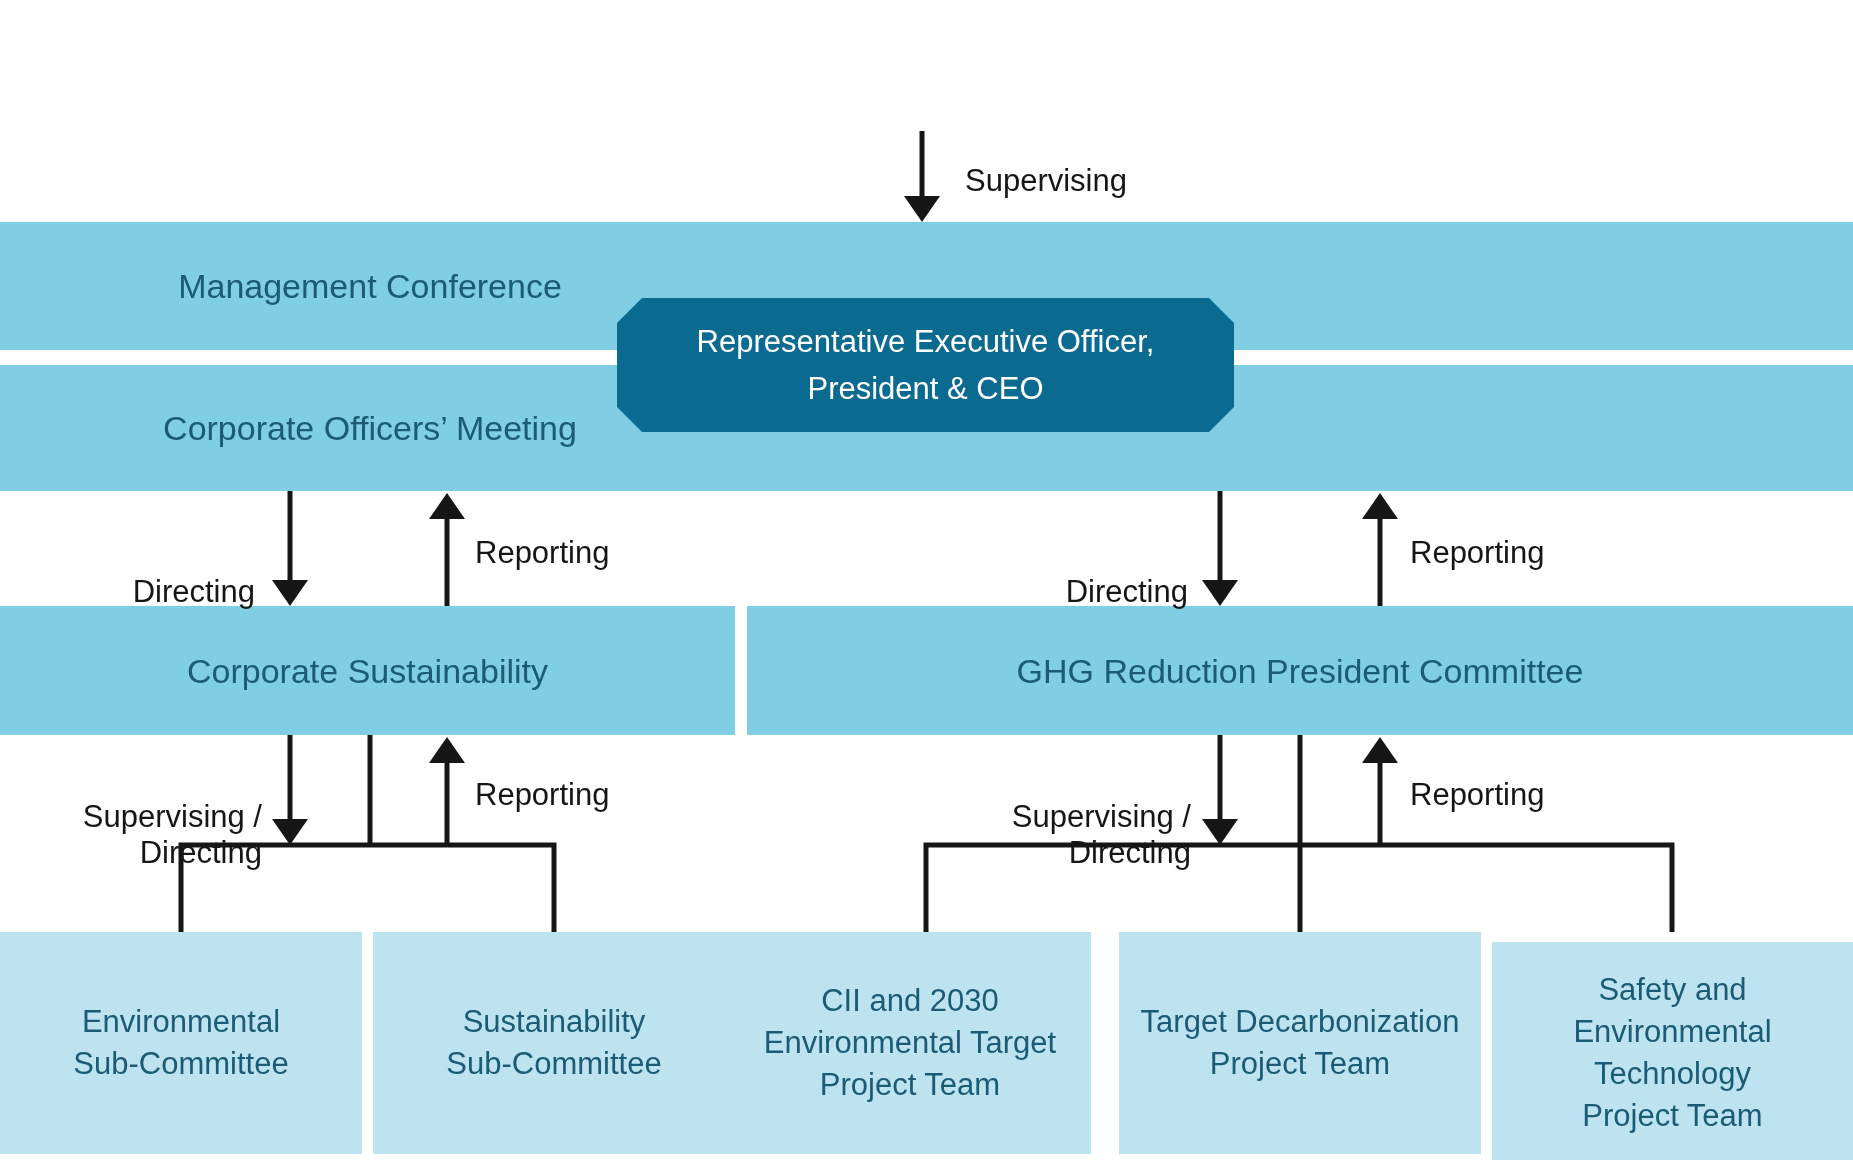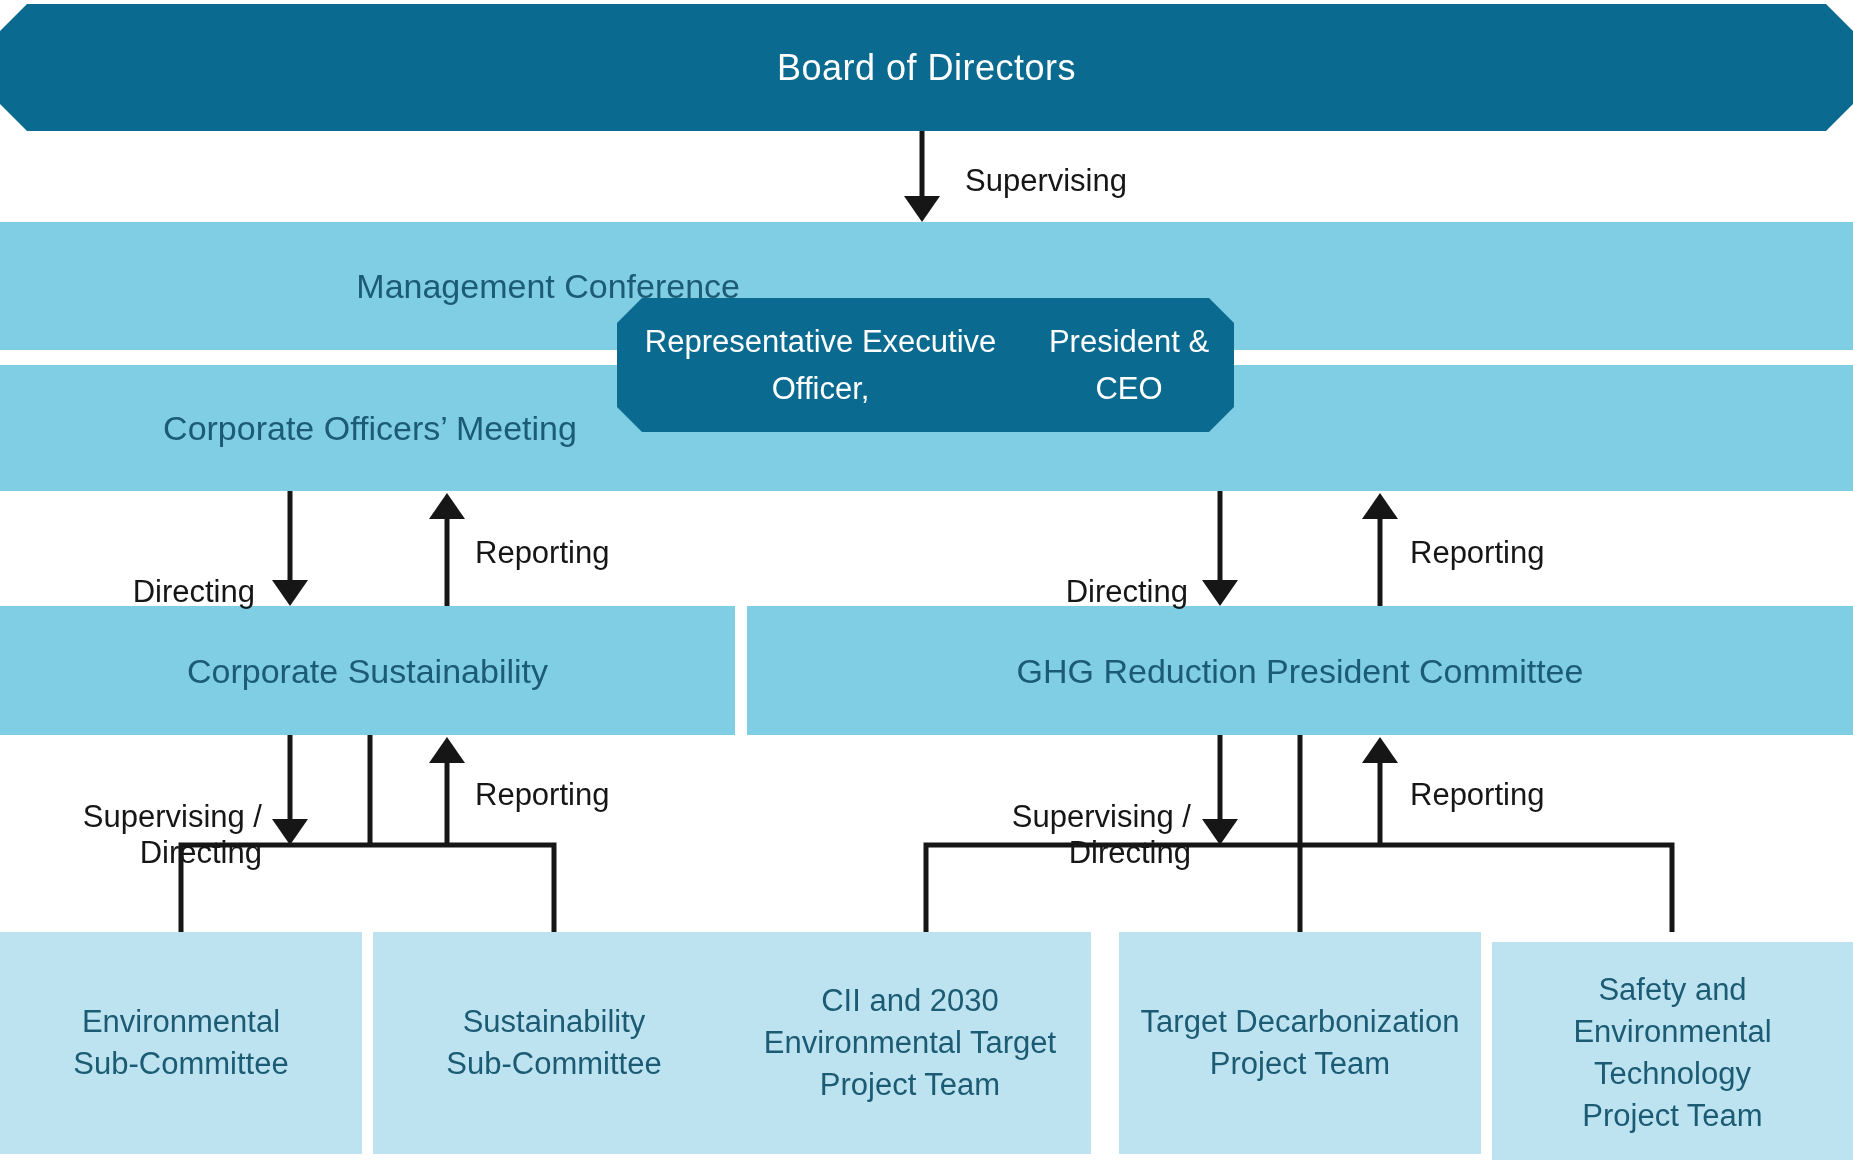--- a/index.html
+++ b/index.html
@@ -29,28 +29,28 @@
     color:var(--white);font-size:36px;letter-spacing:.5px;
   }
   
   .band{left:0;width:1853px;background:var(--band-blue);}
   .band-management{top:222px;height:128px;}
   .band-officers{top:365px;height:126px;}
   .band-label{
     left:0;width:740px;display:flex;align-items:center;justify-content:center;
     color:var(--text-teal);font-size:34px;
   }
-  .band-label.management{top:222px;height:128px;justify-content:flex-end;}
+  .band-label.management{top:222px;height:128px;}
   .band-label.officers{top:365px;height:126px;}
   
   .ceo-box{
     left:617px;top:298px;width:617px;height:134px;
     background:var(--dark-teal);
     clip-path:polygon(25px 0,calc(100% - 25px) 0,100% 25px,100% calc(100% - 25px),calc(100% - 25px) 100%,25px 100%,0 calc(100% - 25px),0 25px);
-    display:flex;flex-direction:row;align-items:center;justify-content:center;
+    display:flex;flex-direction:column;align-items:center;justify-content:center;
     color:var(--white);font-size:31px;line-height:47px;text-align:center;
     z-index:4;
   }
   
   .committee{
     top:606px;height:129px;background:var(--band-blue);
     display:flex;flex-direction:column;align-items:center;justify-content:center;
     color:var(--text-teal);font-size:34px;line-height:42px;text-align:center;
   }
   .committee-left{left:0;width:735px;}
@@ -75,23 +75,20 @@
     color:var(--line-black);font-size:31px;line-height:36px;
     z-index:6;white-space:nowrap;
   }
   .ra{text-align:right;width:220px;margin-top:39px;}
 </style>
 </head>
 <body>
 
 <div id="stage">
 
-  <div class="abs banner">
-    <span>Board of Directors</span>
-  </div>
 
   <div class="abs band band-management"></div>
   <div class="abs band-label management">
     <span>Management Conference</span>
   </div>
 
   <div class="abs band band-officers"></div>
   <div class="abs band-label officers">
     <span>Corporate Officers’ Meeting</span>
   </div>

